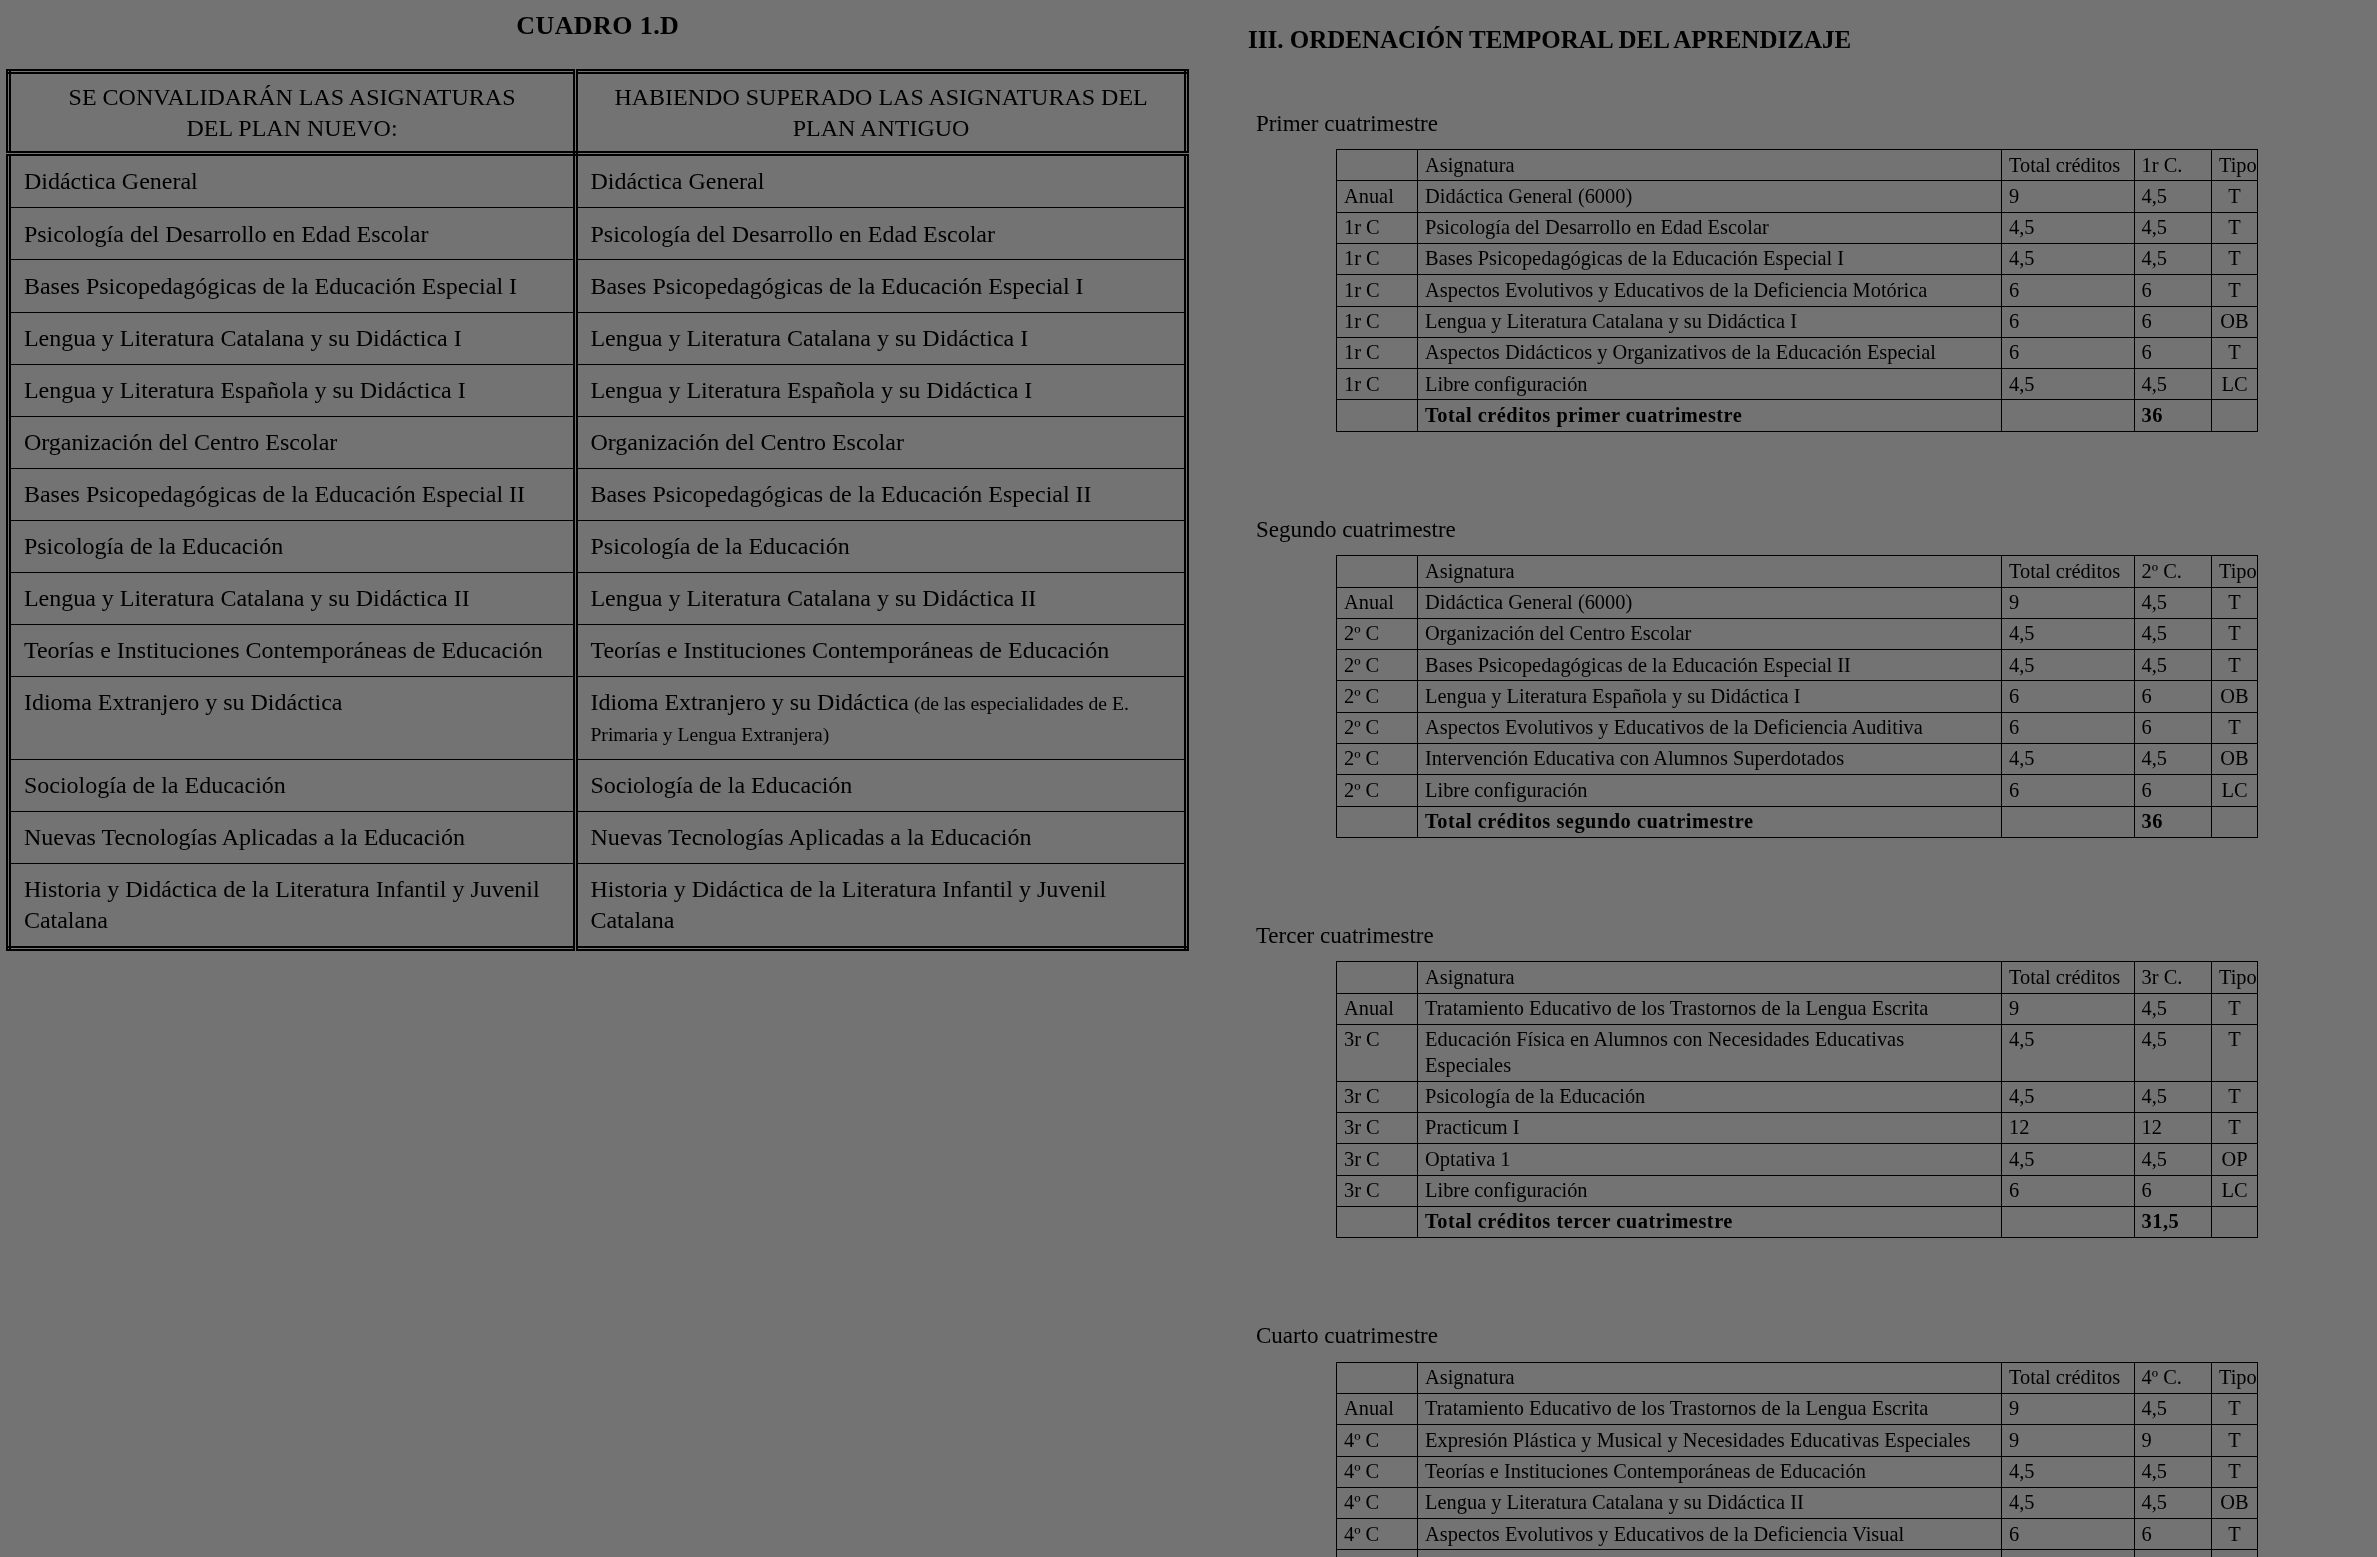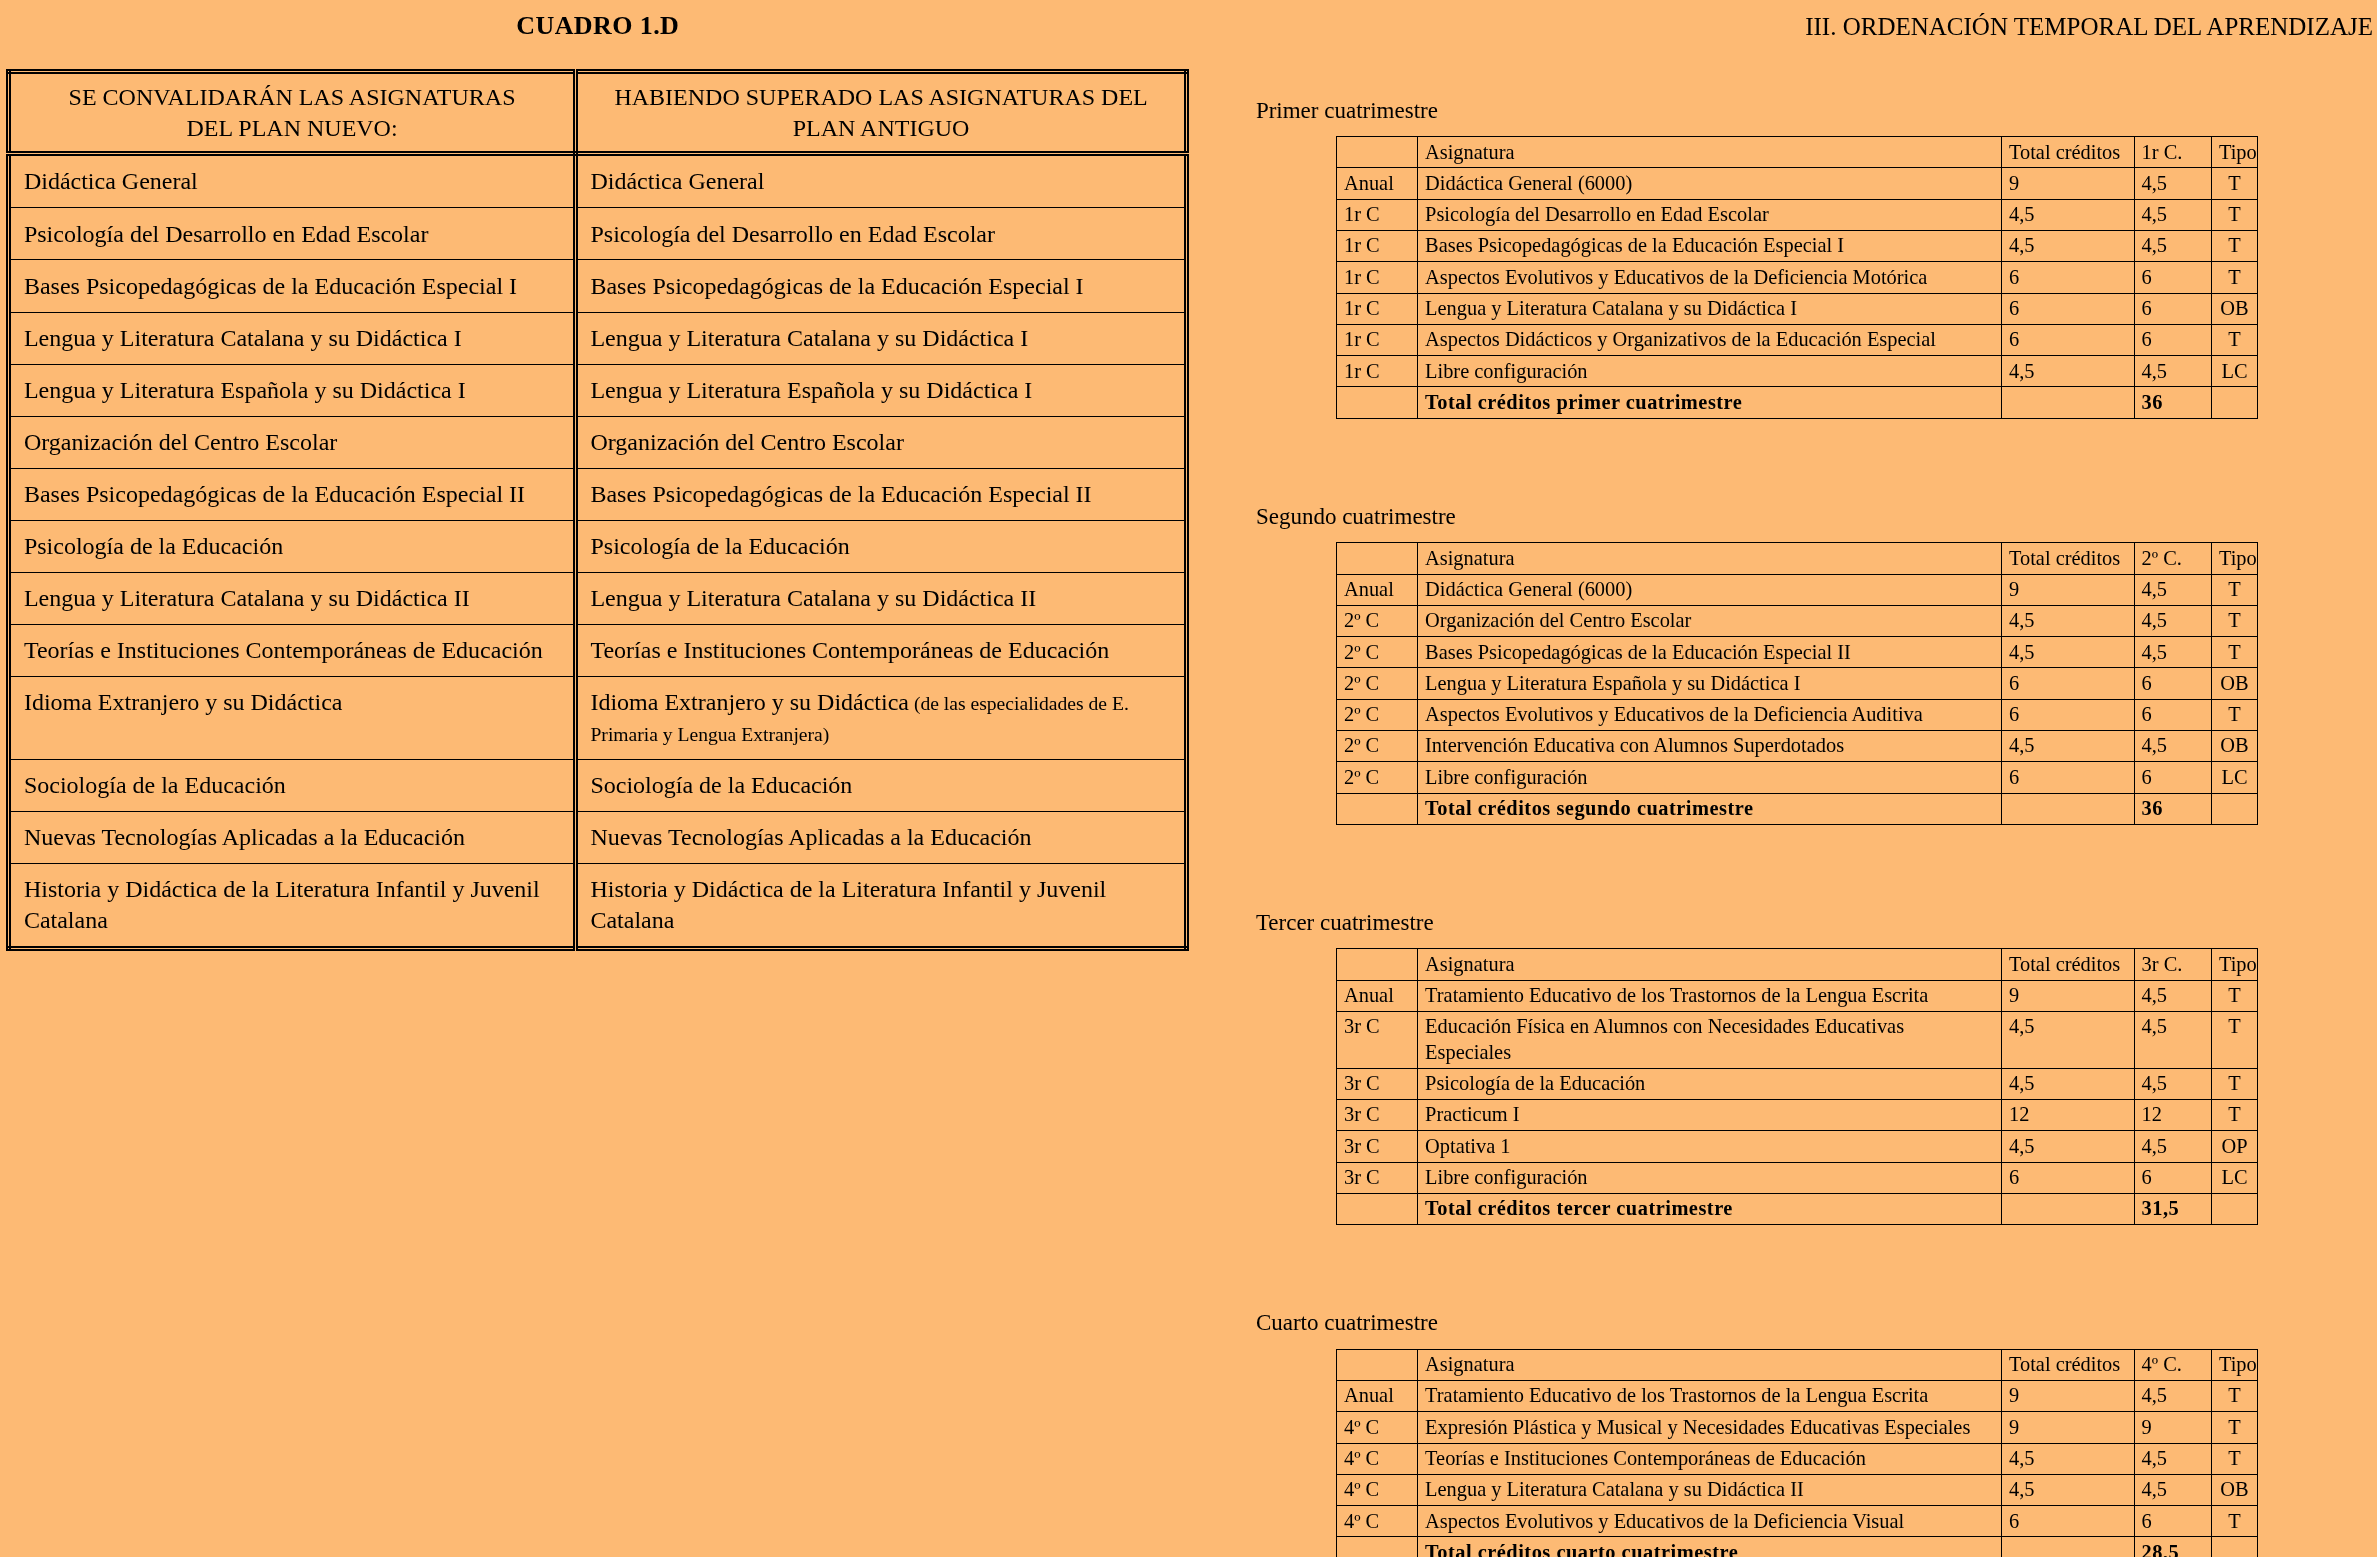--- a/index.html
+++ b/index.html
@@ -1,20 +1,20 @@
 <!DOCTYPE html>
 <html style="font-size:12.6px"><head>
 <meta charset="utf-8">
 <style>
   * { box-sizing: border-box; }
   html,body { margin:0; padding:0; background:#e8e8e8; }
   body { font-family:"Liberation Serif","DejaVu Serif",serif; color:#000; }
   .page {
     position:relative; width:2377px; height:1558px;
-    background:#fdba74; overflow:hidden;
+    background:#737373; overflow:hidden;
   }
 
   
   .left-col { position:absolute; left:6.3px; top:11px; width:1183px; }
   .left-title {
     text-align:center; font-weight:bold; font-size:26px;
     margin:0 0 28px 0; letter-spacing:0.4px;
   }
   table.conval {
     width:100%; border-collapse:collapse;
@@ -32,21 +32,21 @@
   }
   .conval td:first-child, .conval th:first-child { border-right:5.5px double #000; }
   .conval .note { font-size:19.6px; }
   .footnote {
     margin:38px 0 0 3.1px; font-size:21px; line-height:1.35;
     max-width:1147px; padding-left:20.4px; text-indent:-20.4px;
   }
 
   
   .right-col { position:absolute; left:1248px; top:12.6px; width:1125px; }
-  .right-title { text-align:right; font-size:25px; font-weight:normal; margin:0 0 57px 0; }
+  .right-title { text-align:left; font-size:25px; font-weight:bold; margin:13px 0 57px 0; }
   .section { margin-bottom:85px; }
   .section-label { font-size:23px; margin:0 0 12.6px 7.9px; }
   table.sched {
     border-collapse:collapse; table-layout:fixed;
     margin-left:88px; width:922px;
   }
   .sched th, .sched td {
     border:1.6px solid #000;
     font-size:20.4px; line-height:1.25;
     padding:2.4px 7px; text-align:left; font-weight:normal;

